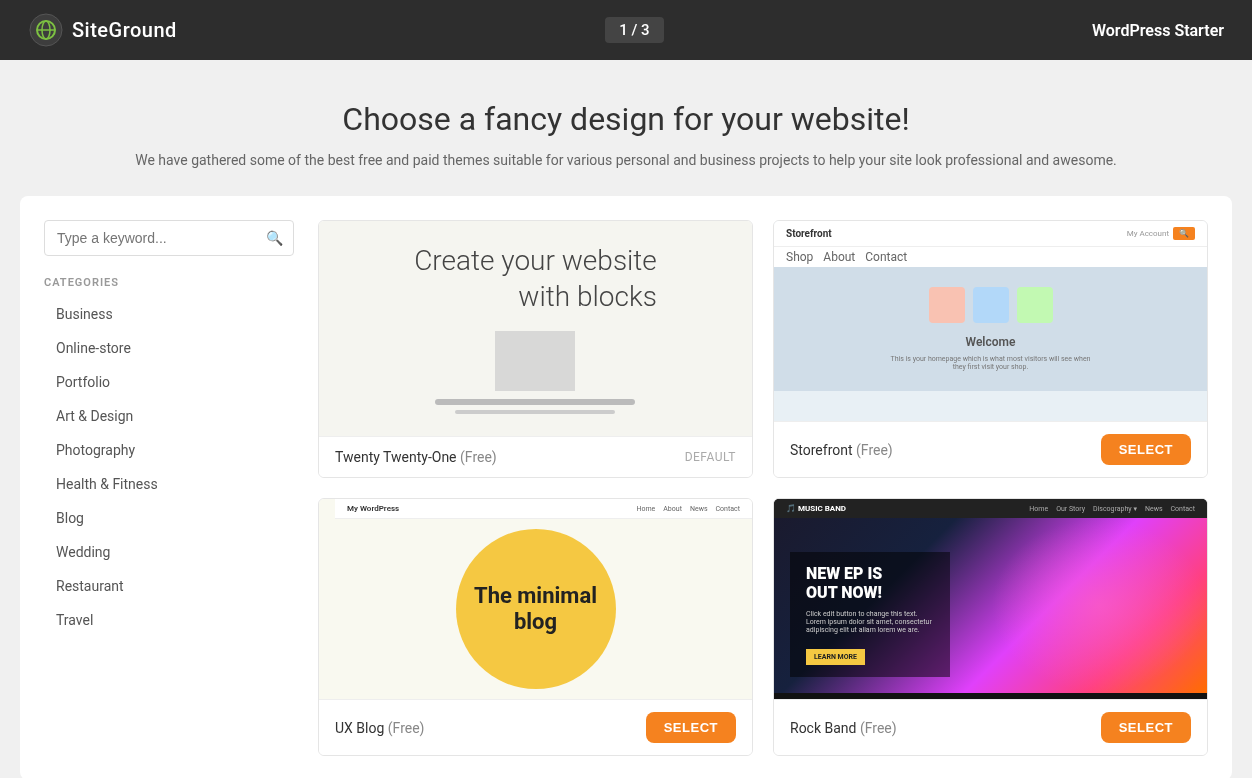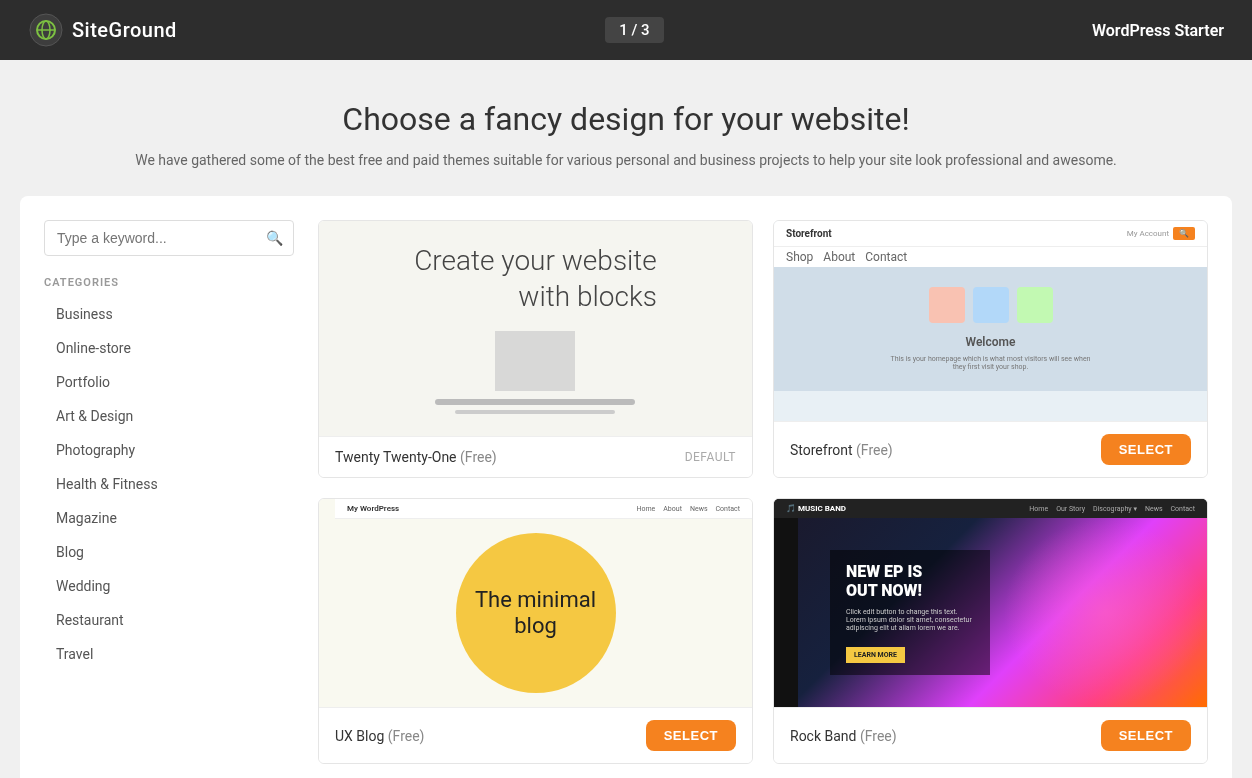--- a/index.html
+++ b/index.html
@@ -319,21 +319,21 @@
       background: #f5c842;
       border-radius: 50%;
       display: flex;
       align-items: center;
       justify-content: center;
       text-align: center;
       margin-top: 20px;
     }
     .uxblog-circle-text {
       font-size: 22px;
-      font-weight: 400;
+      font-weight: 700;
       color: #222;
       line-height: 1.2;
     }
 
     
     .preview-rockband {
       min-height: 200px;
       overflow: hidden;
       position: relative;
       background: #111;
@@ -356,25 +356,24 @@
     }
     .rockband-nav-links span {
       font-size: 7px;
       color: #aaa;
     }
     .rockband-hero {
       position: relative;
       min-height: 175px;
       background: linear-gradient(135deg, #1a1a2e 0%, #16213e 30%, #e040fb 60%, #ff4081 80%, #ff6d00 100%);
       display: flex;
-      align-items: flex-start;
+      align-items: flex-end;
       justify-content: flex-start;
-      padding: 32px;
+      padding: 16px;
       overflow: hidden;
-      margin-left: 24px;
     }
     .rockband-content {
       background: rgba(0,0,0,0.5);
       padding: 12px 16px;
       max-width: 160px;
     }
     .rockband-title {
       font-size: 16px;
       font-weight: 900;
       color: white;
@@ -433,21 +432,20 @@
         <span class="search-icon">🔍</span>
       </div>
       <div class="categories-label">CATEGORIES</div>
 
       <div class="category-item">Business</div>
       <div class="category-item">Online-store</div>
       <div class="category-item">Portfolio</div>
       <div class="category-item">Art &amp; Design</div>
       <div class="category-item">Photography</div>
       <div class="category-item">Health &amp; Fitness</div>
-      <div class="category-item">Magazine</div>
       <div class="category-item">Blog</div>
       <div class="category-item">Wedding</div>
       <div class="category-item">Restaurant</div>
       <div class="category-item">Travel</div>
     </aside>
 
     <div class="theme-grid">
 
       <div class="theme-card">
         <div class="theme-preview preview-twenty-one">

